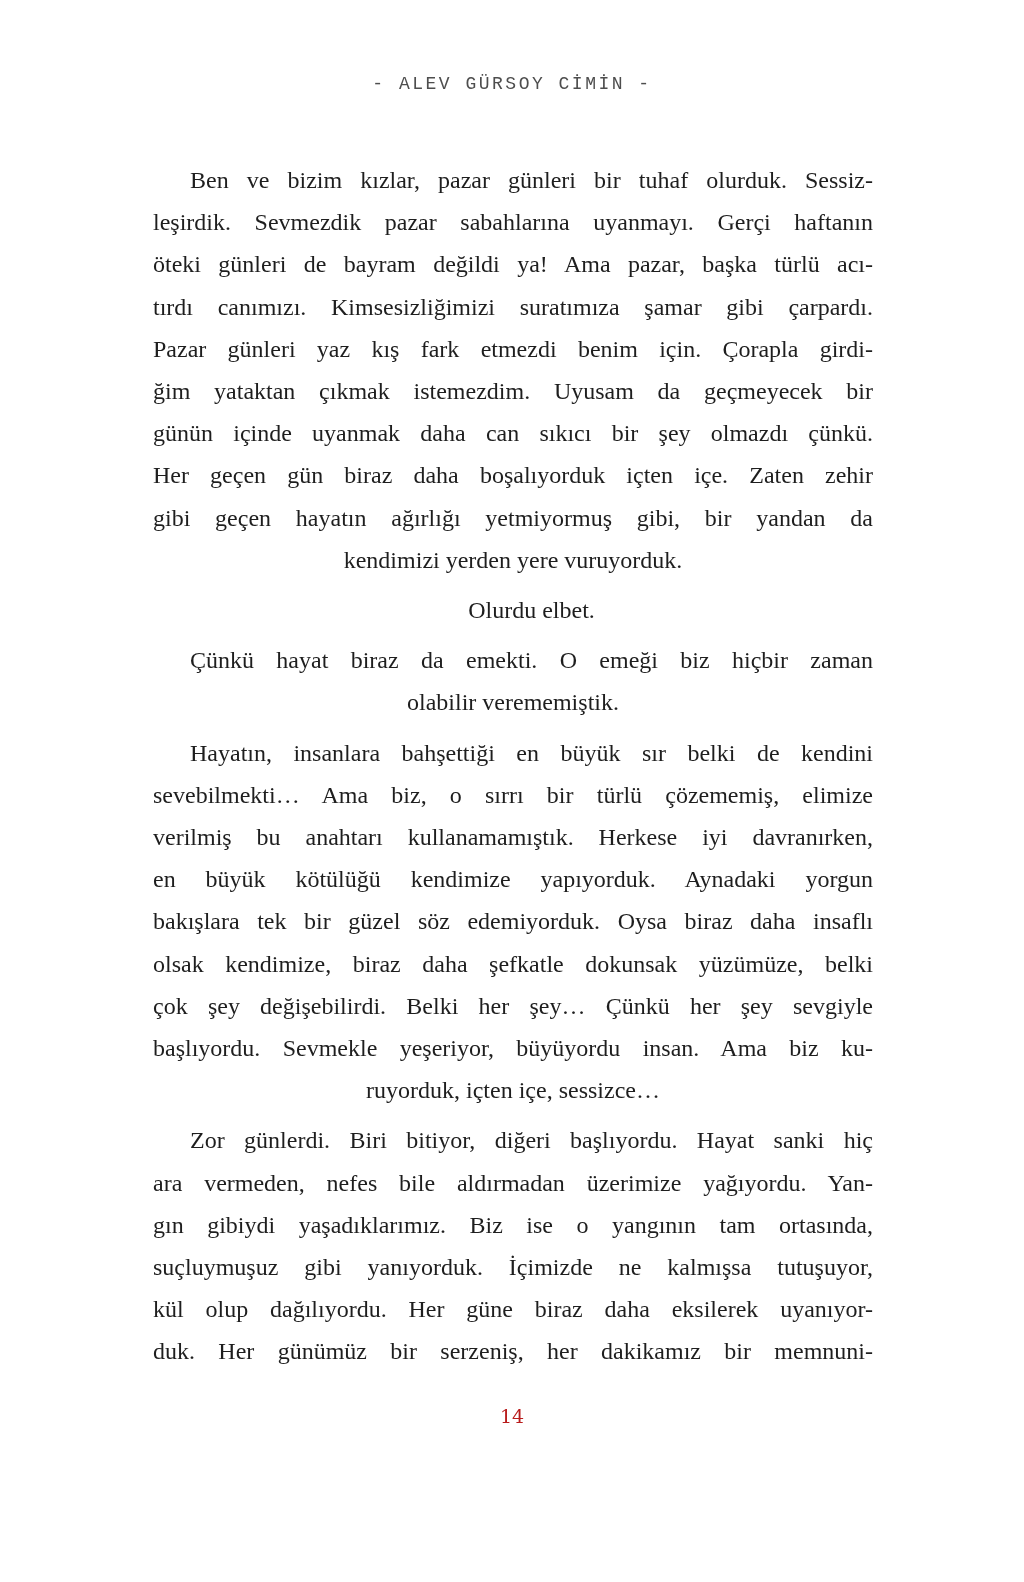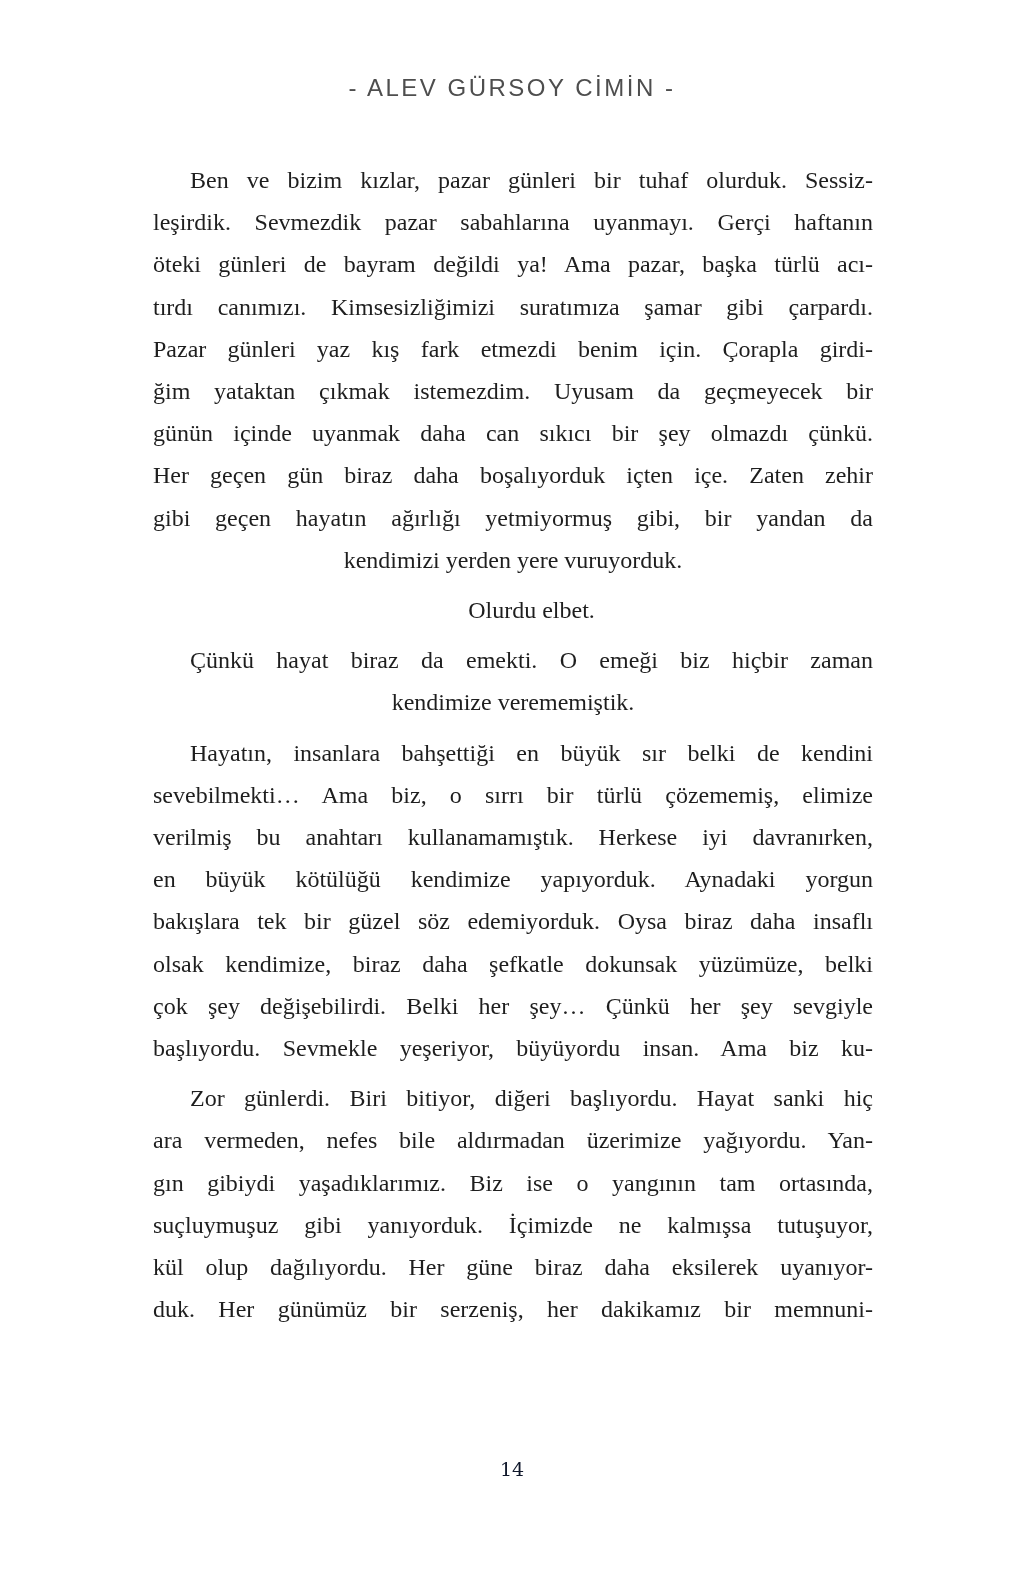--- a/index.html
+++ b/index.html
@@ -10,22 +10,22 @@
     position: relative;
     font-family: "Liberation Serif", serif;
     overflow: hidden;
   }
   .running-header {
     position: absolute;
     top: 74px;
     left: 0;
     width: 100%;
     text-align: center;
-    font-family: Liberation Sans, sans-serif;
-    font-size: 24px;
+    font-family: Liberation Mono, monospace;
+    font-size: 18px;
     letter-spacing: 2.5px;
     color: #4e4e4e;
   }
   .text-block {
     position: absolute;
     left: 145px;
     top: 151px;
     width: 736px;
     color: #1e1e1e;
     font-size: 24px;
@@ -33,27 +33,27 @@
   }
   .para { margin: 8px; }
   .line { text-align: center; }
   .line.just {
     text-align: justify;
     text-align-last: justify;
   }
   .line.indent { text-indent: 37px; }
   .page-number {
     position: absolute;
-    top: 1458px;
+    top: 1405px;
     left: 0;
     width: 100%;
     text-align: center;
     font-family: "DejaVu Serif", serif;
     font-size: 19px;
-    color: #0f172a;
+    color: #b91c1c;
   }
 </style>
 </head>
 <body>
 
 <div class="running-header">- ALEV GÜRSOY CİMİN -</div>
 
 <div class="text-block" id="text-block">
     <div class="para">
       <div class="line just indent">Ben ve bizim kızlar, pazar günleri bir tuhaf olurduk. Sessiz-</div>
@@ -65,31 +65,32 @@
       <div class="line just">günün içinde uyanmak daha can sıkıcı bir şey olmazdı çünkü.</div>
       <div class="line just">Her geçen gün biraz daha boşalıyorduk içten içe. Zaten zehir</div>
       <div class="line just">gibi geçen hayatın ağırlığı yetmiyormuş gibi, bir yandan da</div>
       <div class="line">kendimizi yerden yere vuruyorduk.</div>
     </div>
     <div class="para">
       <div class="line indent">Olurdu elbet.</div>
     </div>
     <div class="para">
       <div class="line just indent">Çünkü hayat biraz da emekti. O emeği biz hiçbir zaman</div>
-      <div class="line">kendimize verememiştik.</div>
+      <div class="line">olabilir verememiştik.</div>
     </div>
     <div class="para">
       <div class="line just indent">Hayatın, insanlara bahşettiği en büyük sır belki de kendini</div>
       <div class="line just">sevebilmekti… Ama biz, o sırrı bir türlü çözememiş, elimize</div>
       <div class="line just">verilmiş bu anahtarı kullanamamıştık. Herkese iyi davranırken,</div>
       <div class="line just">en büyük kötülüğü kendimize yapıyorduk. Aynadaki yorgun</div>
       <div class="line just">bakışlara tek bir güzel söz edemiyorduk. Oysa biraz daha insaflı</div>
       <div class="line just">olsak kendimize, biraz daha şefkatle dokunsak yüzümüze, belki</div>
       <div class="line just">çok şey değişebilirdi. Belki her şey… Çünkü her şey sevgiyle</div>
       <div class="line just">başlıyordu. Sevmekle yeşeriyor, büyüyordu insan. Ama biz ku-</div>
+      <div class="line">ruyorduk, içten içe, sessizce…</div>
     </div>
     <div class="para">
       <div class="line just indent">Zor günlerdi. Biri bitiyor, diğeri başlıyordu. Hayat sanki hiç</div>
       <div class="line just">ara vermeden, nefes bile aldırmadan üzerimize yağıyordu. Yan-</div>
       <div class="line just">gın gibiydi yaşadıklarımız. Biz ise o yangının tam ortasında,</div>
       <div class="line just">suçluymuşuz gibi yanıyorduk. İçimizde ne kalmışsa tutuşuyor,</div>
       <div class="line just">kül olup dağılıyordu. Her güne biraz daha eksilerek uyanıyor-</div>
       <div class="line just">duk. Her günümüz bir serzeniş, her dakikamız bir memnuni-</div>
     </div>
   </div>

